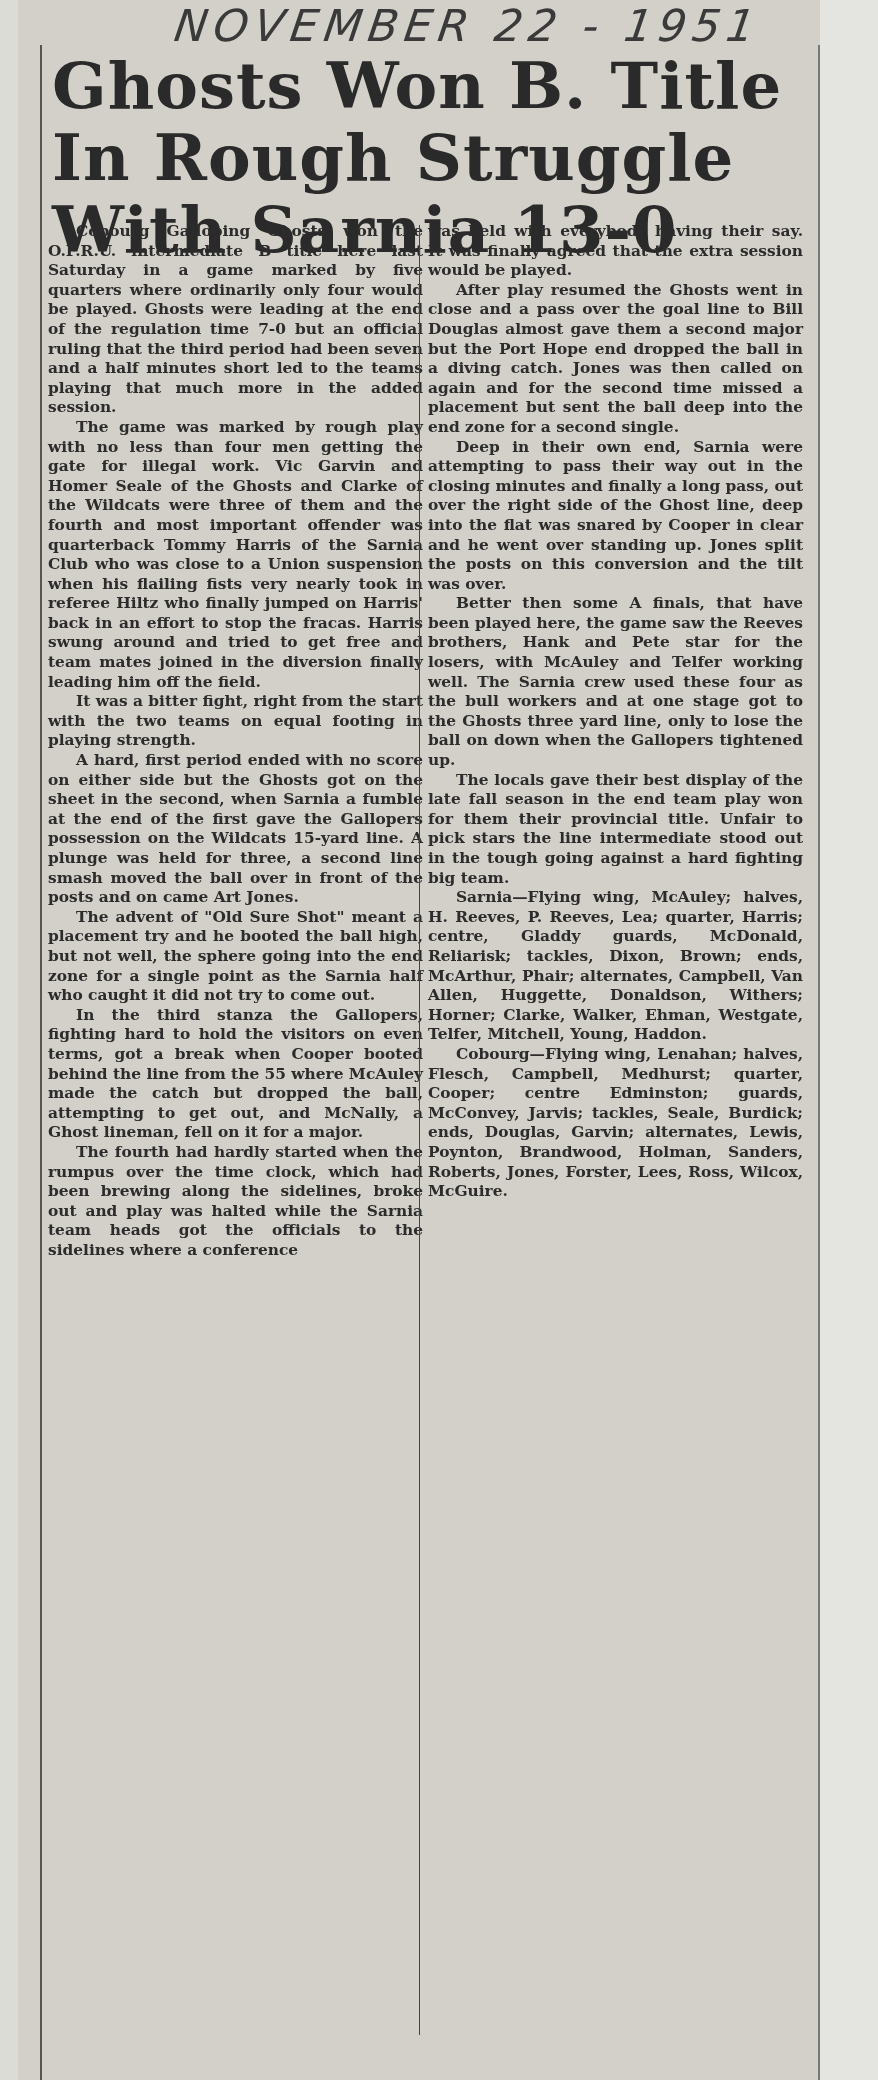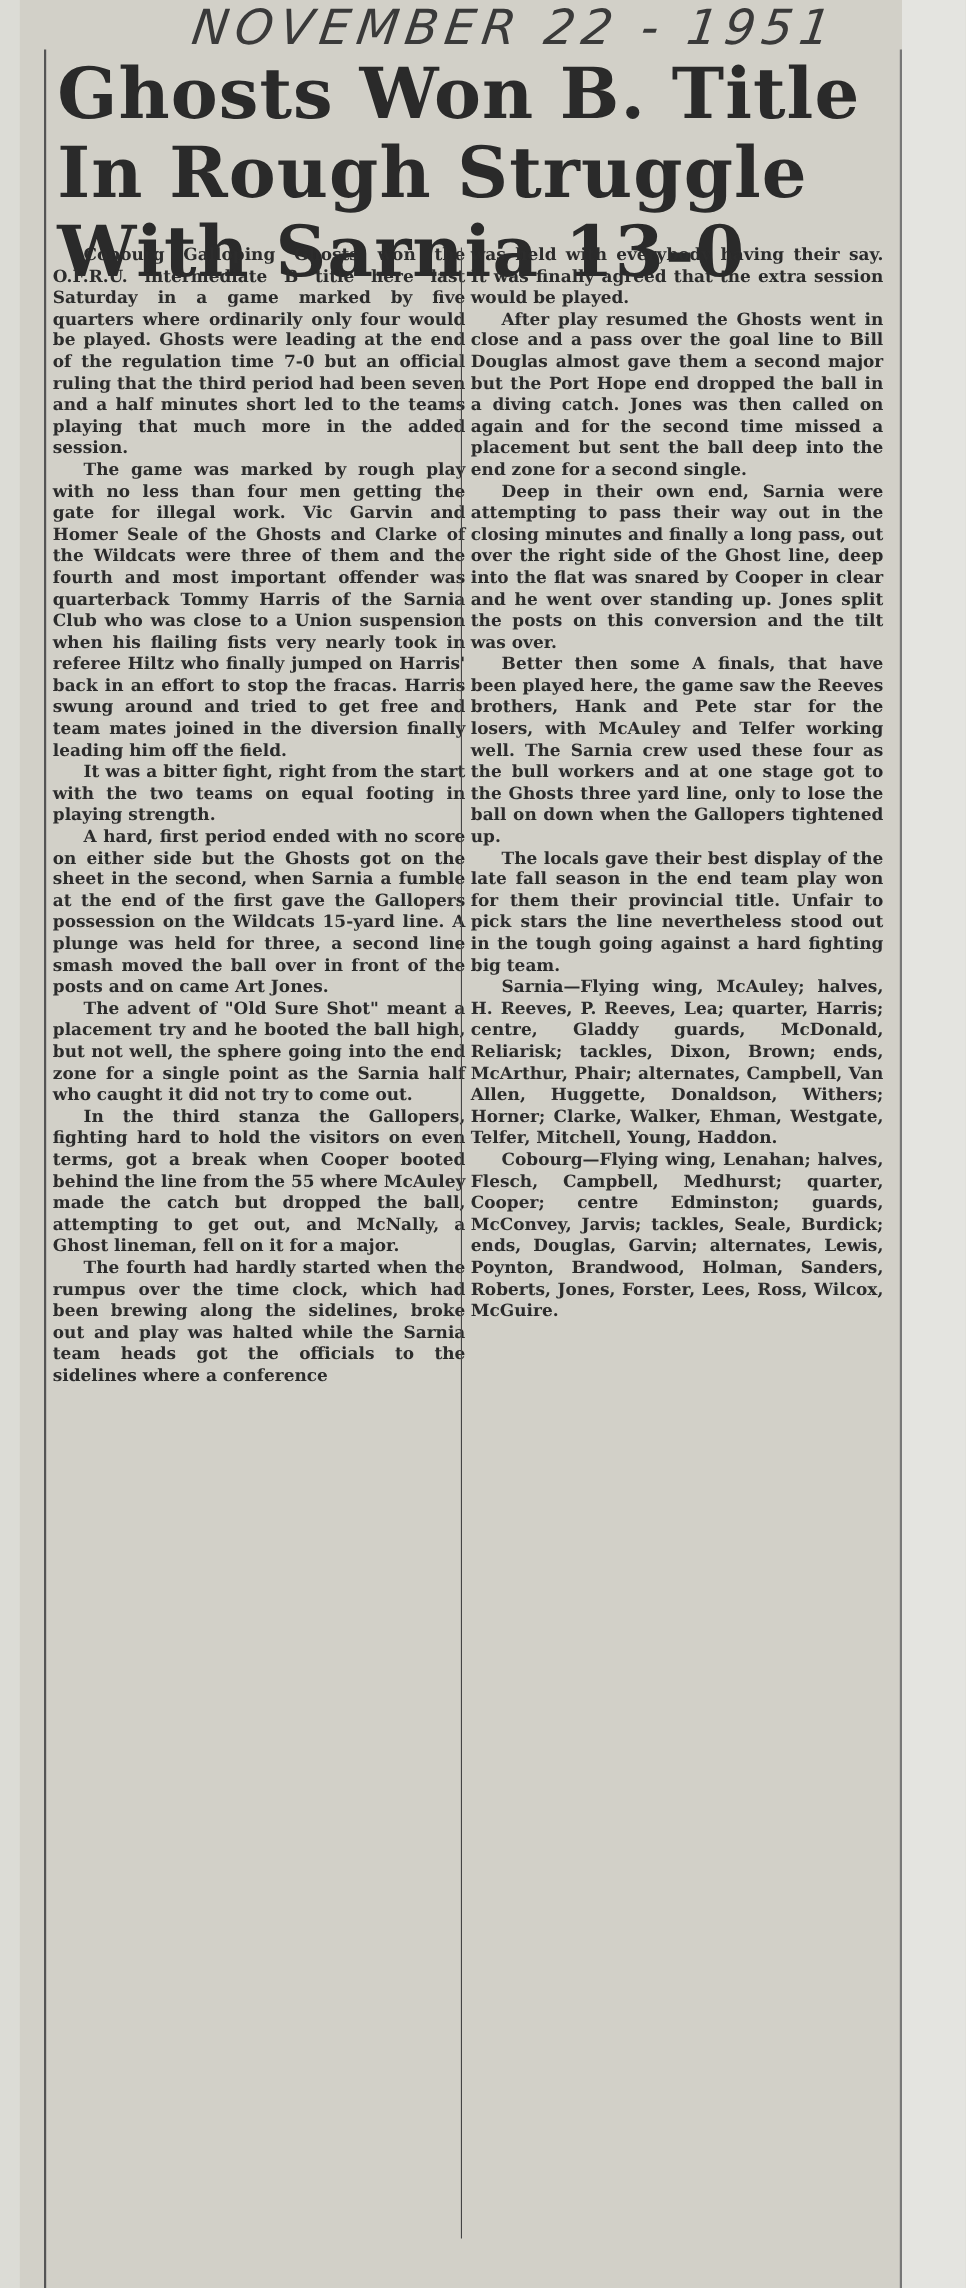--- a/index.html
+++ b/index.html
@@ -38,16 +38,16 @@
   <p>The fourth had hardly started when the rumpus over the time clock, which had been brewing along the sidelines, broke out and play was halted while the Sarnia team heads got the officials to the sidelines where a conference</p>
 </div>
 
 <div class="divider"></div>
 
 <div class="col col-right">
   <p style="text-indent:0">was held with everybody having their say. It was finally agreed that the extra session would be played.</p>
   <p>After play resumed the Ghosts went in close and a pass over the goal line to Bill Douglas almost gave them a second major but the Port Hope end dropped the ball in a diving catch. Jones was then called on again and for the second time missed a placement but sent the ball deep into the end zone for a second single.</p>
   <p>Deep in their own end, Sarnia were attempting to pass their way out in the closing minutes and finally a long pass, out over the right side of the Ghost line, deep into the flat was snared by Cooper in clear and he went over standing up. Jones split the posts on this conversion and the tilt was over.</p>
   <p>Better then some A finals, that have been played here, the game saw the Reeves brothers, Hank and Pete star for the losers, with McAuley and Telfer working well. The Sarnia crew used these four as the bull workers and at one stage got to the Ghosts three yard line, only to lose the ball on down when the Gallopers tightened up.</p>
-  <p>The locals gave their best display of the late fall season in the end team play won for them their provincial title. Unfair to pick stars the line nevertheless stood out in the tough going against a hard fighting big team.</p>
+  <p>The locals gave their best display of the late fall season in the end team play won for them their provincial title. Unfair to pick stars the line intermediate stood out in the tough going against a hard fighting big team.</p>
   <p>Sarnia—Flying wing, McAuley; halves, H. Reeves, P. Reeves, Lea; quarter, Harris; centre, Gladdy guards, McDonald, Reliarisk; tackles, Dixon, Brown; ends, McArthur, Phair; alternates, Campbell, Van Allen, Huggette, Donaldson, Withers; Horner; Clarke, Walker, Ehman, Westgate, Telfer, Mitchell, Young, Haddon.</p>
   <p>Cobourg—Flying wing, Lenahan; halves, Flesch, Campbell, Medhurst; quarter, Cooper; centre Edminston; guards, McConvey, Jarvis; tackles, Seale, Burdick; ends, Douglas, Garvin; alternates, Lewis, Poynton, Brandwood, Holman, Sanders, Roberts, Jones, Forster, Lees, Ross, Wilcox, McGuire.</p>
 </div>
 
 </body></html>

